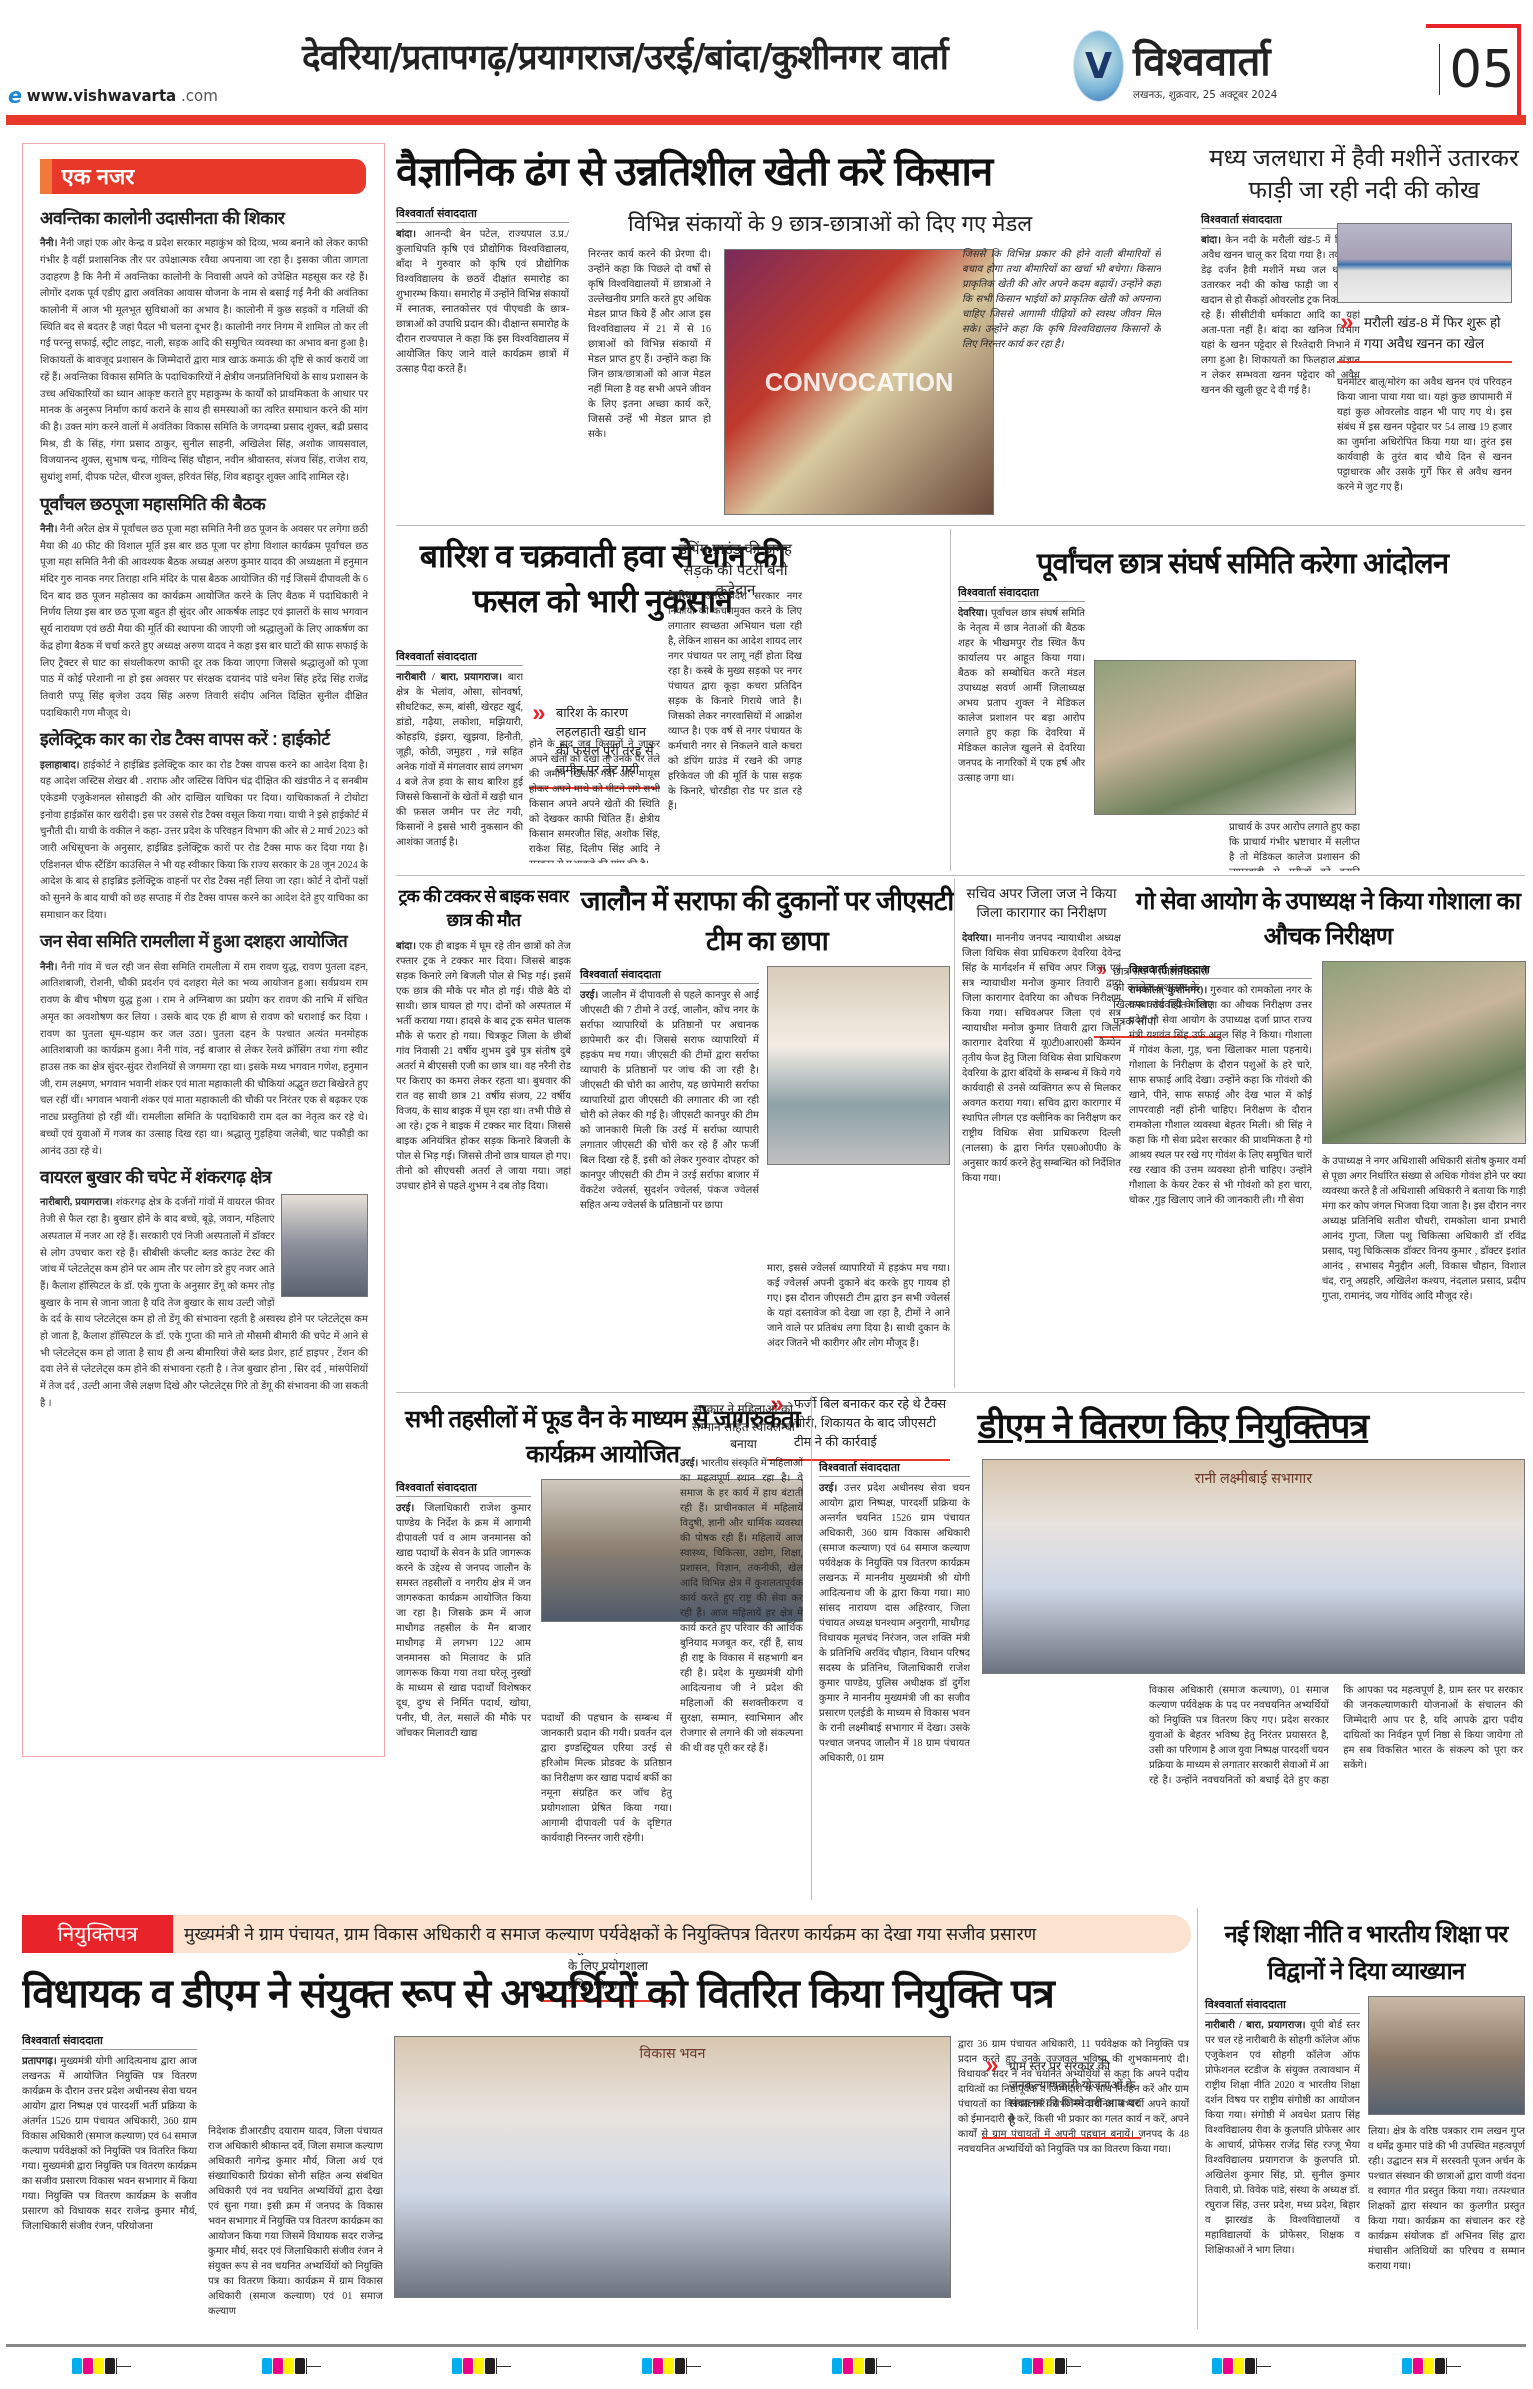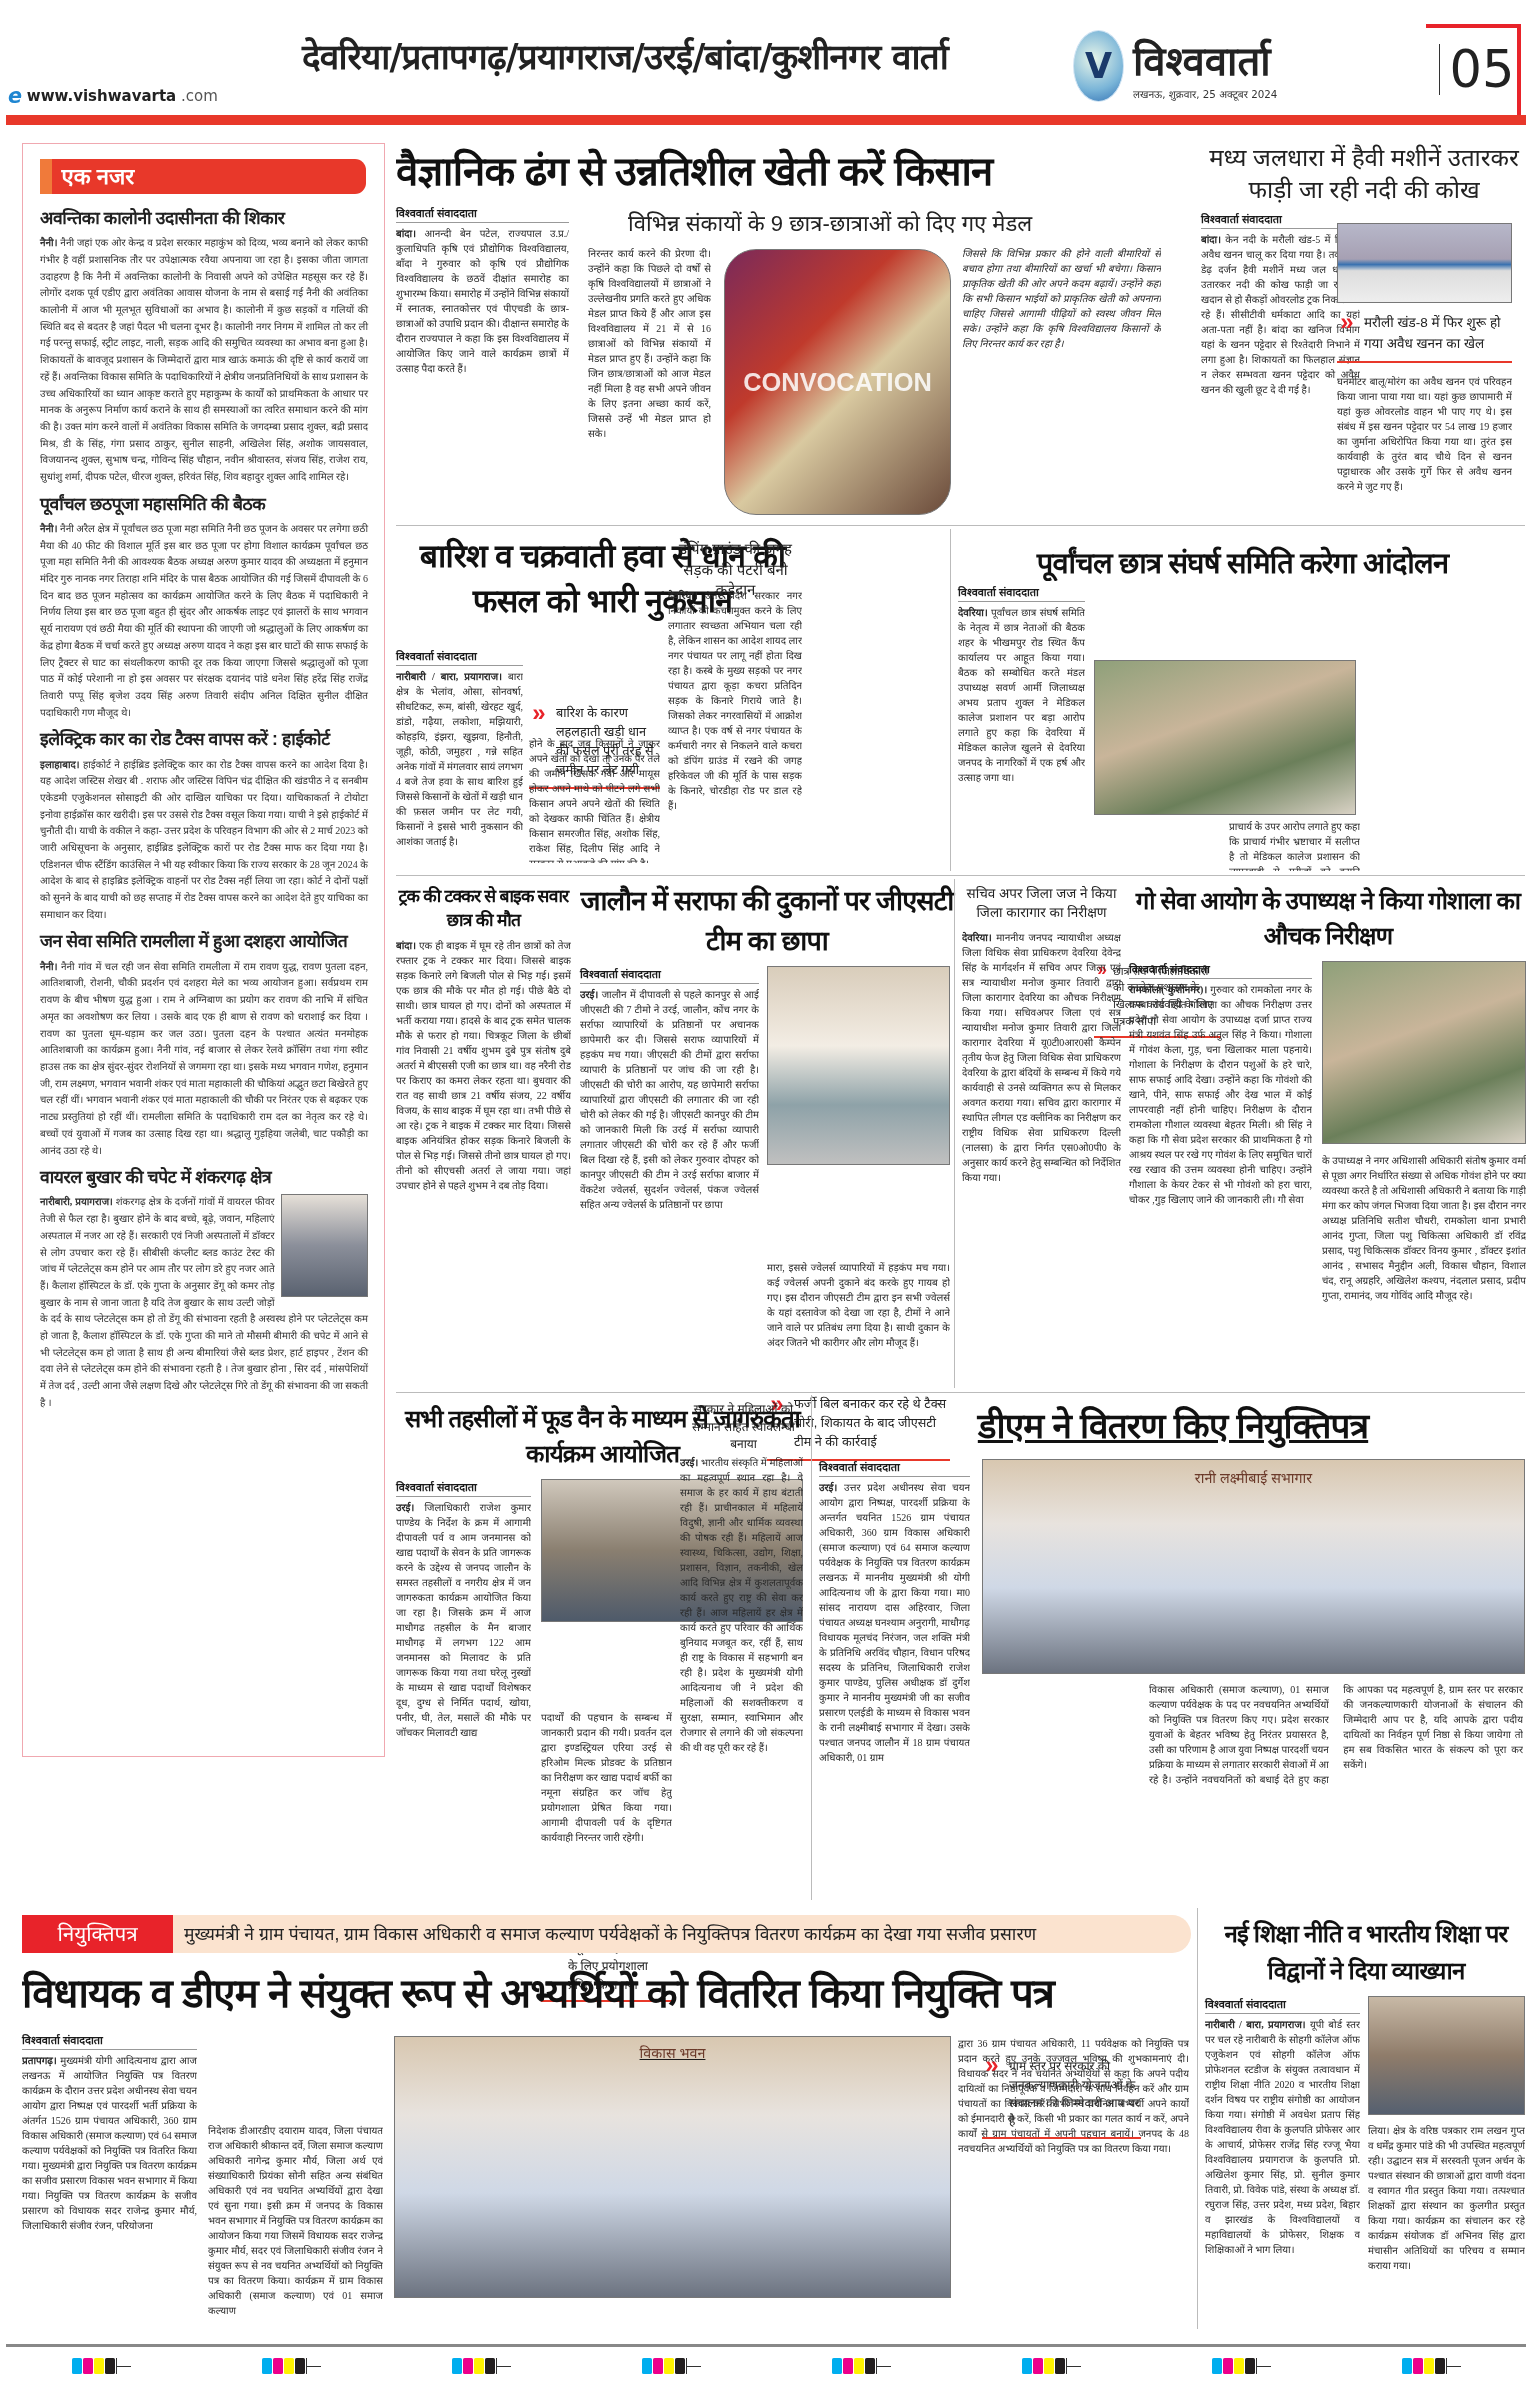--- a/index.html
+++ b/index.html
@@ -90,21 +90,21 @@
 
 <div class="abs hl" style="left:396px; top:142px; font-size:40px; width:795px; overflow:hidden; white-space:nowrap;">वैज्ञानिक ढंग से उन्नतिशील खेती करें किसान</div>
 <div class="abs" style="left:396px; top:205px; width:173px;">
   <div class="byline">विश्ववार्ता संवाददाता</div>
   <p class="col-text" style="height:302px;overflow:hidden;"><b class="place">बांदा।</b> <span>आनन्दी बेन पटेल, राज्यपाल उ.प्र./कुलाधिपति कृषि एवं प्रौद्योगिक विश्वविद्यालय, बाँदा ने गुरुवार को कृषि एवं प्रौद्योगिक विश्वविद्यालय के छठवें दीक्षांत समारोह का शुभारम्भ किया। समारोह में उन्होंने विभिन्न संकायों में स्नातक, स्नातकोत्तर एवं पीएचडी के छात्र-छात्राओं को उपाधि प्रदान की। दीक्षान्त समारोह के दौरान राज्यपाल ने कहा कि इस विश्वविद्यालय में आयोजित किए जाने वाले कार्यक्रम छात्रों में उत्साह पैदा करते हैं।</span></p>
 </div>
 <div class="abs sub" style="left:628px; top:207px; font-size:22px;">विभिन्न संकायों के 9 छात्र-छात्राओं को दिए गए मेडल</div>
 <div class="abs" style="left:588px; top:246px; width:123px;">
   <p class="col-text" style="height:262px;overflow:hidden;">निरन्तर कार्य करने की प्रेरणा दी। उन्होंने कहा कि पिछले दो वर्षों से कृषि विश्वविद्यालयों में छात्राओं ने उल्लेखनीय प्रगति करते हुए अधिक मेडल प्राप्त किये हैं और आज इस विश्वविद्यालय में 21 में से 16 छात्राओं को विभिन्न संकायों में मेडल प्राप्त हुए हैं। उन्होंने कहा कि जिन छात्र/छात्राओं को आज मेडल नहीं मिला है वह सभी अपने जीवन के लिए इतना अच्छा कार्य करें, जिससे उन्हें भी मेडल प्राप्त हो सके।</p>
 </div>
-<div class="abs photo conv" style="left:724px; top:249px; width:227px; height:266px; display:flex; align-items:center; justify-content:center;border-radius:32px;">
+<div class="abs photo conv" style="left:724px; top:249px; width:270px; height:266px; display:flex; align-items:center; justify-content:center;">
   <span style="color:#fff; font-size:25.4px; font-weight:bold; font-family:'Liberation Sans',sans-serif; opacity:.85;">CONVOCATION</span>
 </div>
 <div class="abs" style="left:962px; top:246px; width:199px;font-style:italic;">
   <p class="col-text" style="height:262px;overflow:hidden;">जिससे कि विभिन्न प्रकार की होने वाली बीमारियों से बचाव होगा तथा बीमारियों का खर्चा भी बचेगा। किसान प्राकृतिक खेती की ओर अपने कदम बढ़ायें। उन्होंने कहा कि सभी किसान भाईयों को प्राकृतिक खेती को अपनाना चाहिए जिससे आगामी पीढ़ियों को स्वस्थ जीवन मिल सके। उन्होंने कहा कि कृषि विश्वविद्यालय किसानों के लिए निरन्तर कार्य कर रहा है।</p>
 </div>
 
 <div class="abs sub" style="left:1201px; top:142px; width:326px; font-size:24px; line-height:32px; text-align:center;">मध्य जलधारा में हैवी मशीनें उतारकर फाड़ी जा रही नदी की कोख</div>
 <div class="abs" style="left:1201px; top:211px; width:159px;">
   <div class="byline">विश्ववार्ता संवाददाता</div>
   <p class="col-text" style="height:302px;overflow:hidden;"><b class="place">बांदा।</b> <span>केन नदी के मरौली खंड-5 में फिर से अवैध खनन चालू कर दिया गया है। तकरीबन डेढ़ दर्जन हैवी मशीनें मध्य जल धारा में उतारकर नदी की कोख फाड़ी जा रही है। खदान से हो सैकड़ों ओवरलोड ट्रक निकाले जा रहे हैं। सीसीटीवी धर्मकाटा आदि का यहां अता-पता नहीं है। बांदा का खनिज विभाग यहां के खनन पट्टेदार से रिश्तेदारी निभाने में लगा हुआ है। शिकायतों का फिलहाल संज्ञान न लेकर सम्भवता खनन पट्टेदार को अवैध खनन की खुली छूट दे दी गई है।</span></p>
@@ -218,21 +218,21 @@
 
 <div class="abs hl" style="left:22px; top:1964px; width:1169px; font-size:40px; white-space:nowrap; overflow:hidden;">विधायक व डीएम ने संयुक्त रूप से अभ्यर्थियों को वितरित किया नियुक्ति पत्र</div>
 <div class="abs" style="left:22px; top:2032px; width:175px;">
   <div class="byline">विश्ववार्ता संवाददाता</div>
   <p class="col-text" style="height:294px;overflow:hidden;"><b class="place">प्रतापगढ़।</b> <span>मुख्यमंत्री योगी आदित्यनाथ द्वारा आज लखनऊ में आयोजित नियुक्ति पत्र वितरण कार्यक्रम के दौरान उत्तर प्रदेश अधीनस्थ सेवा चयन आयोग द्वारा निष्पक्ष एवं पारदर्शी भर्ती प्रक्रिया के अंतर्गत 1526 ग्राम पंचायत अधिकारी, 360 ग्राम विकास अधिकारी (समाज कल्याण) एवं 64 समाज कल्याण पर्यवेक्षकों को नियुक्ति पत्र वितरित किया गया। मुख्यमंत्री द्वारा नियुक्ति पत्र वितरण कार्यक्रम का सजीव प्रसारण विकास भवन सभागार में किया गया। नियुक्ति पत्र वितरण कार्यक्रम के सजीव प्रसारण को विधायक सदर राजेन्द्र कुमार मौर्य, जिलाधिकारी संजीव रंजन, परियोजना</span></p>
 </div>
 
 <div class="abs" style="left:208px; top:2123px; width:175px;">
   <p class="col-text" style="height:203px;overflow:hidden;">निदेशक डीआरडीए दयाराम यादव, जिला पंचायत राज अधिकारी श्रीकान्त दर्वे, जिला समाज कल्याण अधिकारी नागेन्द्र कुमार मौर्य, जिला अर्थ एवं संख्याधिकारी प्रियंका सोनी सहित अन्य संबंधित अधिकारी एवं नव चयनित अभ्यर्थियों द्वारा देखा एवं सुना गया। इसी क्रम में जनपद के विकास भवन सभागार में नियुक्ति पत्र वितरण कार्यक्रम का आयोजन किया गया जिसमें विधायक सदर राजेन्द्र कुमार मौर्य, सदर एवं जिलाधिकारी संजीव रंजन ने संयुक्त रूप से नव चयनित अभ्यर्थियों को नियुक्ति पत्र का वितरण किया। कार्यक्रम में ग्राम विकास अधिकारी (समाज कल्याण) एवं 01 समाज कल्याण</p>
 </div>
-<div class="abs photo group" style="left:394px; top:2036px; width:557px; height:262px; display:flex; align-items:flex-start; justify-content:center; padding-top:6.4px;text-decoration:underline;">
+<div class="abs photo group" style="left:394px; top:2036px; width:557px; height:262px; display:flex; align-items:flex-start; justify-content:center; padding-top:6.4px;">
   <span style="font-size:14.3px; color:#6b3a2a; font-family:'Liberation Sans',sans-serif;">विकास भवन</span>
 </div>
 <div class="abs" style="left:958px; top:2036px; width:231px;">
   <p class="col-text" style="height:290px;overflow:hidden;">द्वारा 36 ग्राम पंचायत अधिकारी, 11 पर्यवेक्षक को नियुक्ति पत्र प्रदान करते हुए उनके उज्जवल भविष्य की शुभकामनाएं दी। विधायक सदर ने नव चयनित अभ्यर्थियों से कहा कि अपने पदीय दायित्वों का निष्ठापूर्वक व जिम्मेदारी के साथ निर्वहन करें और ग्राम पंचायतों का विकास करें। सभी नव चयनित अभ्यर्थी अपने कार्यों को ईमानदारी से करें, किसी भी प्रकार का गलत कार्य न करें, अपने कार्यों से ग्राम पंचायतों में अपनी पहचान बनायें। जनपद के 48 नवचयनित अभ्यर्थियों को नियुक्ति पत्र का वितरण किया गया।</p>
 </div>
 
 <div class="abs vline" style="left:1197px; top:1908px; height:421px;"></div>
 
 <div class="abs hl" style="left:1205px; top:1915px; width:322px; font-size:24px; line-height:37px; text-align:center;">नई शिक्षा नीति व भारतीय शिक्षा पर विद्वानों ने दिया व्याख्यान</div>
 <div class="abs" style="left:1205px; top:1996px; width:155px;">

